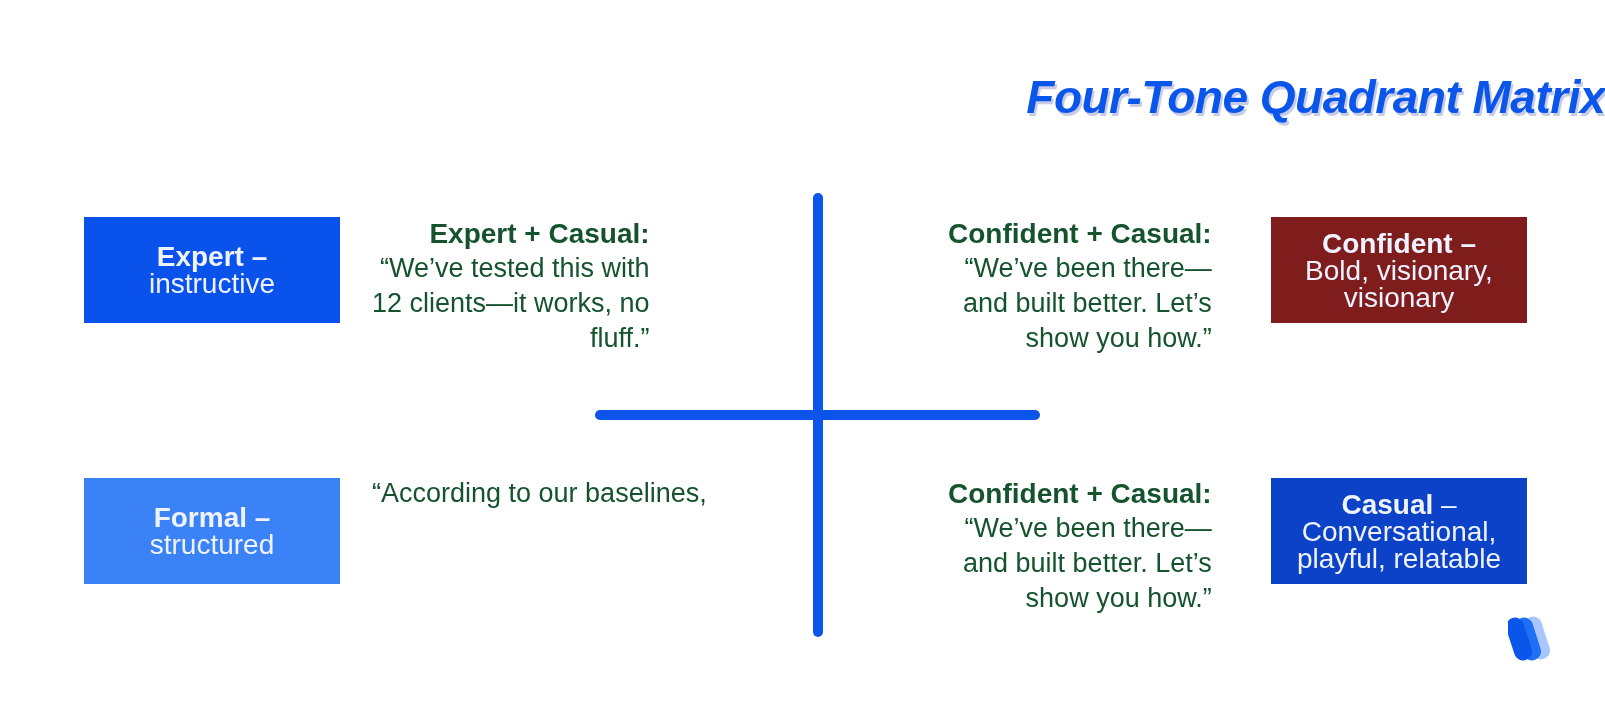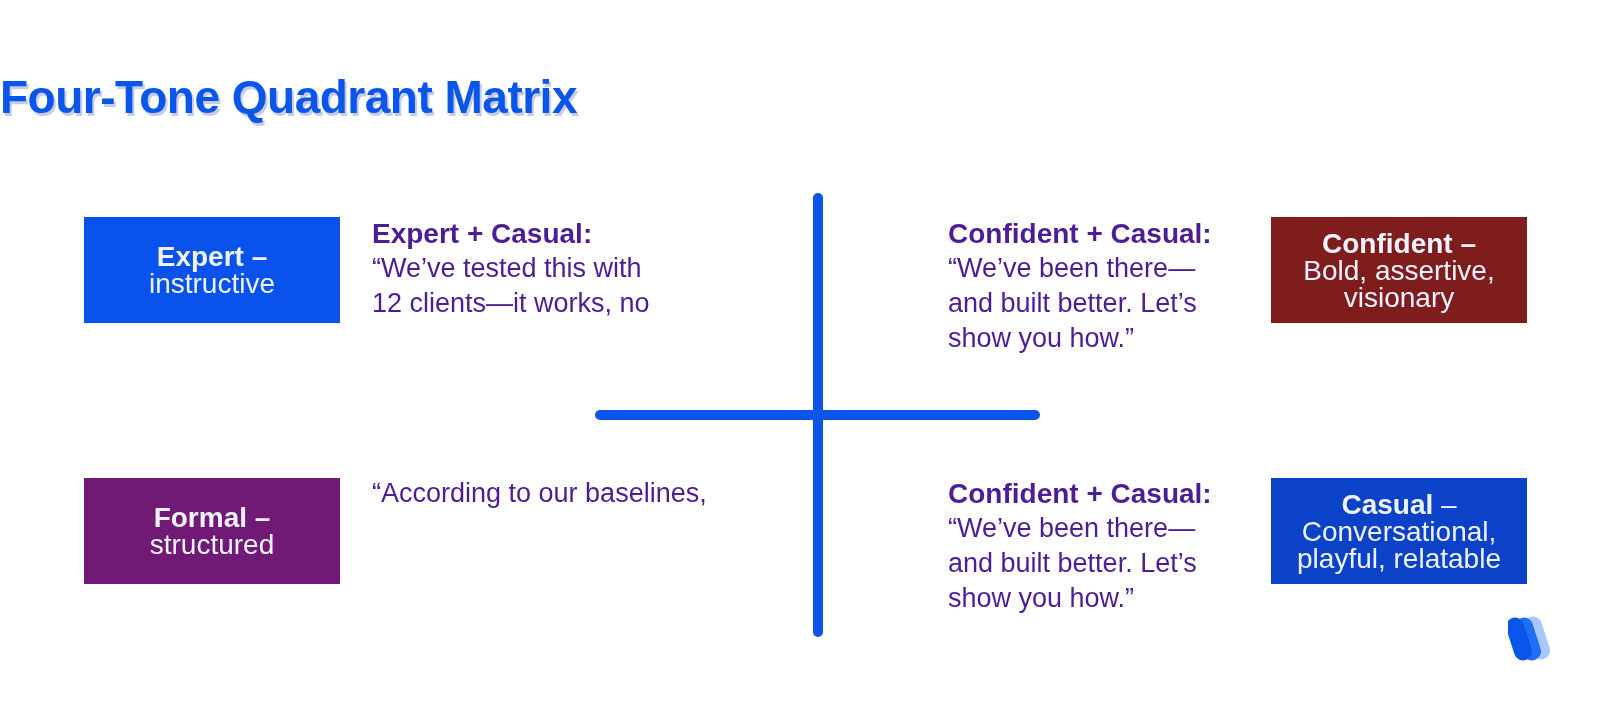--- a/index.html
+++ b/index.html
@@ -2,33 +2,34 @@
 <html><head>
   <meta charset="utf-8">
   <style>
     html, body { margin: 0; padding: 0; background: #ffffff; }
     body {
       width: 1605px; height: 707px; position: relative; overflow: hidden;
       font-family: "Liberation Sans", "DejaVu Sans", sans-serif;
     }
     .title {
       position: absolute; left: 0; width: 1605px; top: 70px;
-      text-align: left; font-size: 46px; font-weight: bold;
+      text-align: right; font-size: 46px; font-weight: bold;
       color: #0a55ea; letter-spacing: -0.5px;
       text-shadow: 2px 3px 0 #c7cbe6;
+      font-style: italic;
     }
     .tag {
       position: absolute; width: 256px; height: 106px;
       display: flex; flex-direction: column; align-items: center; justify-content: center;
       color: #eef3ff; text-align: center; font-size: 28px; line-height: 27px;
     }
     .tag .head { font-weight: bold; }
     .tag .head .dash { font-weight: normal; }
     .quad {
-      position: absolute; color: #4c1d95; font-size: 27px; line-height: 35px;
+      position: absolute; color: #14532d; font-size: 27px; line-height: 35px; text-align: right;
     }
     .quad .qtitle { font-weight: bold; font-size: 28px; }
     .axis-v {
       position: absolute; left: 813px; top: 193px; width: 10px; height: 444px;
       background: #0d55ea; border-radius: 5px;
     }
     .axis-h {
       position: absolute; left: 595px; top: 410px; width: 445px; height: 10px;
       background: #0d55ea; border-radius: 5px;
     }
@@ -42,39 +43,40 @@
 <div class="axis-v"></div>
 <div class="axis-h"></div>
 
 <div class="tag" style="left:84px; top:217px; background:#0a52ec;">
   <div class="head"><span>Expert</span><span class="dash" style="font-weight:bold"> –</span></div>
   <div>instructive</div>
 </div>
 
 <div class="tag" style="left:1271px; top:217px; background:#7f1d1d;">
   <div class="head"><span>Confident</span><span class="dash" style="font-weight:bold"> –</span></div>
-  <div>Bold, assertive,</div>
+  <div>Bold, visionary,</div>
   <div>visionary</div>
 </div>
 
-<div class="tag" style="left:84px; top:478px; background:#701a75;">
+<div class="tag" style="left:84px; top:478px; background:#3b82f6;">
   <div class="head"><span>Formal</span><span class="dash" style="font-weight:bold"> –</span></div>
   <div>structured</div>
 </div>
 
 <div class="tag" style="left:1271px; top:478px; background:#0c42c7;align-items:center;">
   <div class="head"><span>Casual</span><span class="dash"> –</span></div>
   <div>Conversational,</div>
   <div>playful, relatable</div>
 </div>
 
 <div class="quad" style="left:372px; top:216px;">
   <div class="qtitle">Expert + Casual:</div>
   <div>“We’ve tested this with</div>
   <div>12 clients—it works, no</div>
+  <div>fluff.”</div>
 </div>
 
 <div class="quad" style="left:948px; top:216px;">
   <div class="qtitle">Confident + Casual:</div>
   <div>“We’ve been there—</div>
   <div>and built better. Let’s</div>
   <div>show you how.”</div>
 </div>
 
 <div class="quad" style="left:372px; top:476px;">

